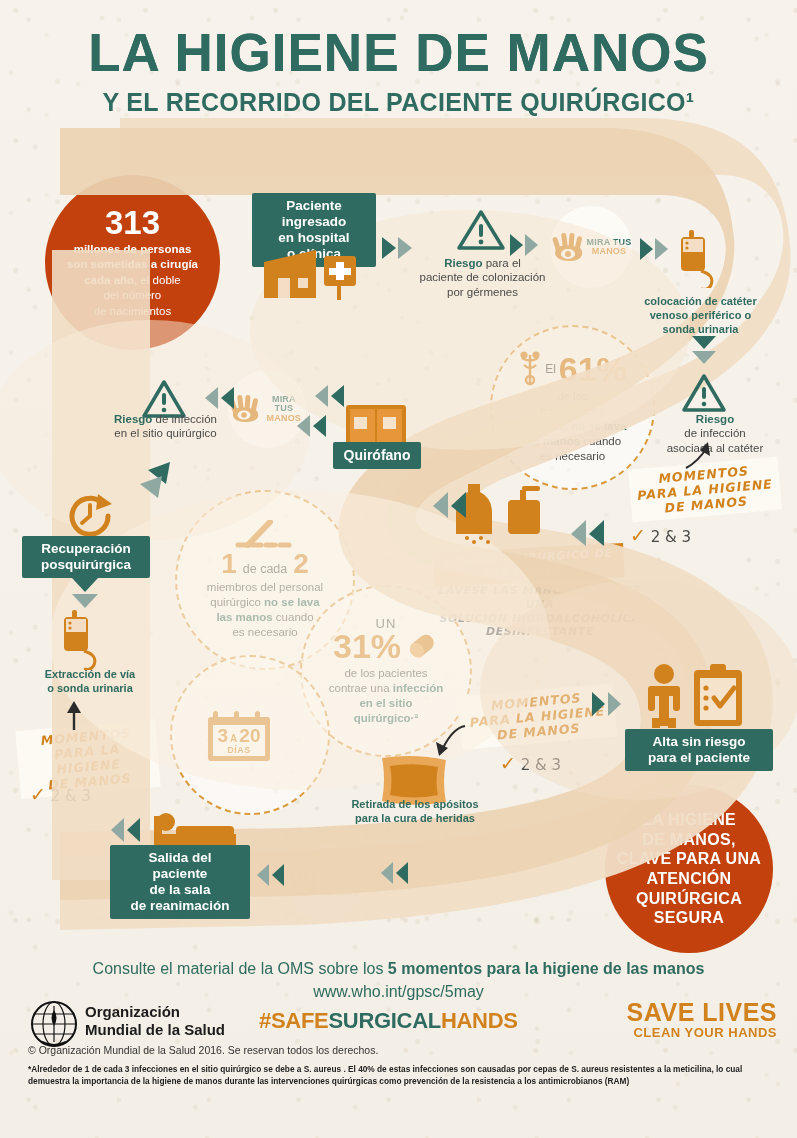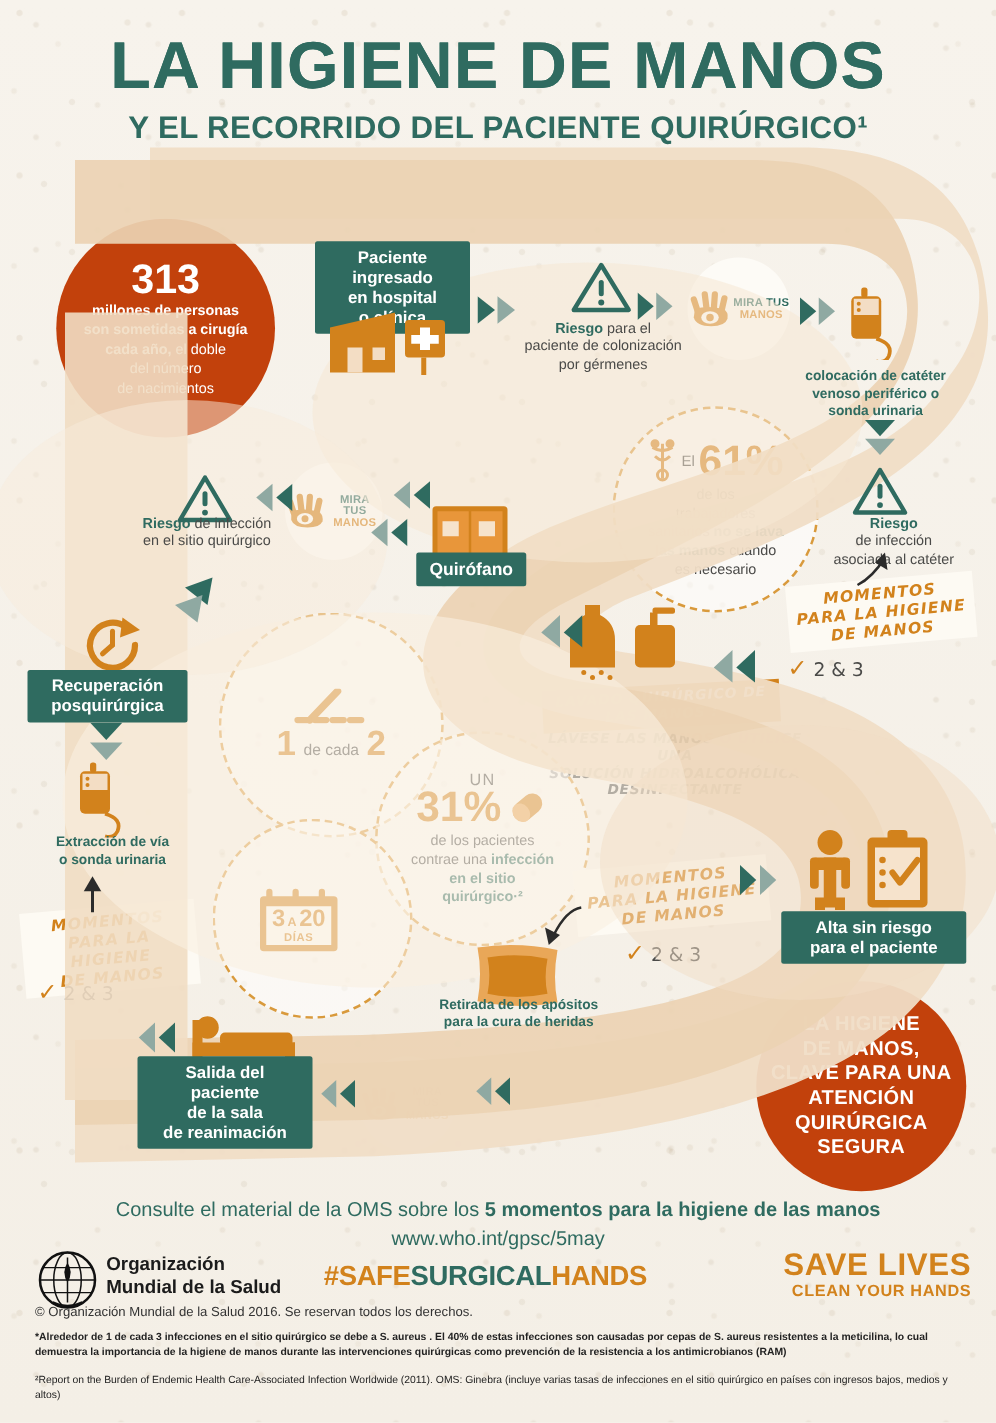--- a/index.html
+++ b/index.html
@@ -403,20 +403,26 @@
 <div class="dashed-circle" style="left:175px; top:490px; width:180px; height:180px;">
   <svg width="70" height="28" style="margin-bottom:2px;">
     <line x1="18" y1="25" x2="40" y2="2" stroke="#d2821c" stroke-width="6" stroke-linecap="round"></line>
     <line x1="8" y1="25" x2="62" y2="25" stroke="#d2821c" stroke-width="5" stroke-dasharray="9 5" stroke-linecap="round"></line>
   </svg>
   <div style="display:flex;align-items:baseline;gap:6px;">
     <span style="color:#d2821c;font-size:28px;font-weight:700;line-height:1;">1</span>
     <span style="color:#4a4a48;font-size:12.5px;">de cada</span>
     <span style="color:#d2821c;font-size:28px;font-weight:700;line-height:1;">2</span>
   </div>
+  <div style="font-size:11.5px;line-height:1.3;color:#4a4a48;padding:2px 6px 0;">
+    <span>miembros del personal</span><br>
+    <span>quirúrgico </span><b class="teal-b">no se lava</b><br>
+    <b class="teal-b">las manos</b><span> cuando</span><br>
+    <span>es necesario</span>
+  </div>
 </div>
 
 <svg class="layer" style="left:128px; top:460px;" width="50" height="40">
   <polygon points="42,2 20,10 38,24" fill="#2f6b60"></polygon>
   <polygon points="34,16 12,24 30,38" fill="#8fa9a2"></polygon>
 </svg>
 
 <svg class="layer" style="left:62px; top:488px;" width="56" height="56">
   <path d="M46,28 a18,18 0 1 1 -7,-14" fill="none" stroke="#d2821c" stroke-width="5" stroke-linecap="round"></path>
   <polygon points="36,6 50,16 34,22" fill="#d2821c"></polygon>
@@ -625,14 +631,13 @@
 </div>
 
 <div class="savelives">
   <div class="s1">SAVE LIVES</div>
   <div class="s2">CLEAN YOUR HANDS</div>
 </div>
 
 <div class="copyright">© Organización Mundial de la Salud 2016. Se reservan todos los derechos.</div>
 <div class="fnA">*Alrededor de 1 de cada 3 infecciones en el sitio quirúrgico se debe a S. aureus . El 40% de estas infecciones son causadas por cepas de S. aureus resistentes a la meticilina, lo cual demuestra la importancia de la higiene de manos durante las intervenciones quirúrgicas como prevención de la resistencia a los antimicrobianos (RAM)</div>
 <div class="fnB">
-  <div>²Report on the Burden of Endemic Health Care-Associated Infection Worldwide (2011). OMS: Ginebra (incluye varias tasas de infecciones en el sitio quirúrgico en países con ingresos bajos, medios y altos)</div>
 </div>
 
 </body></html>

